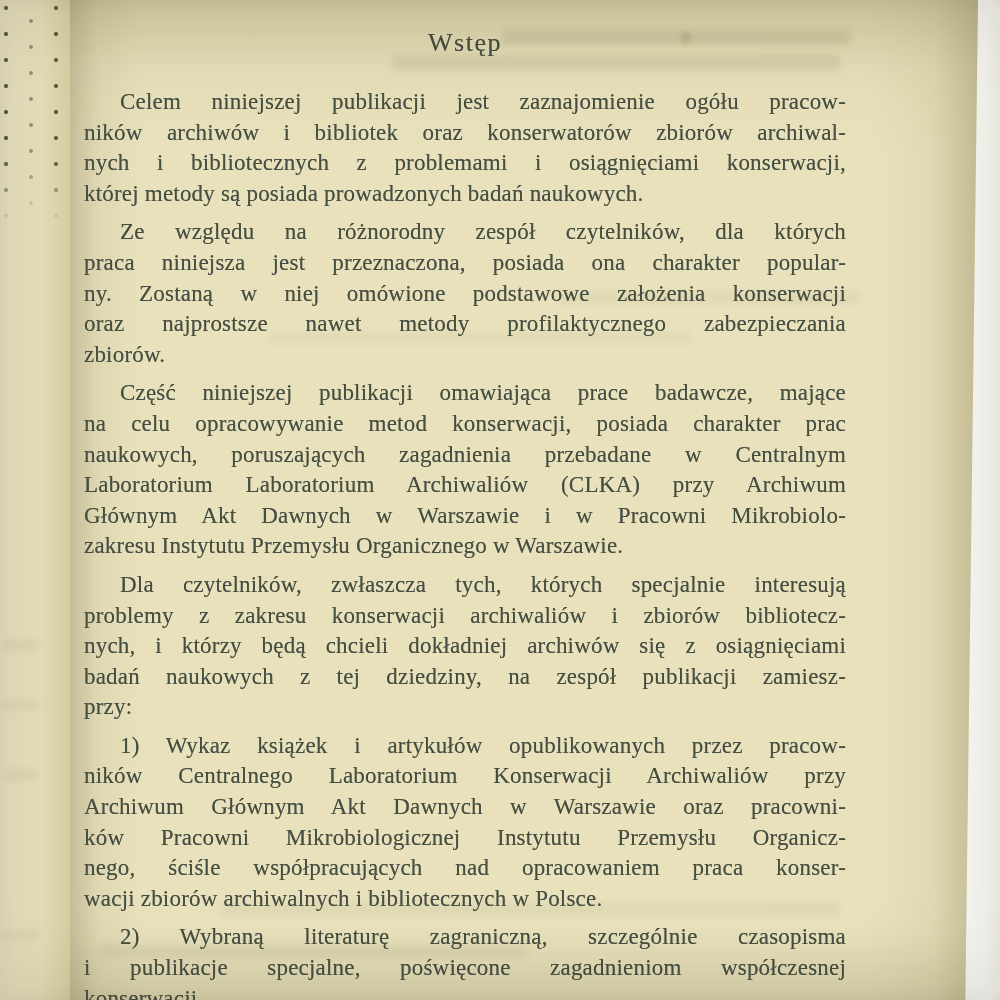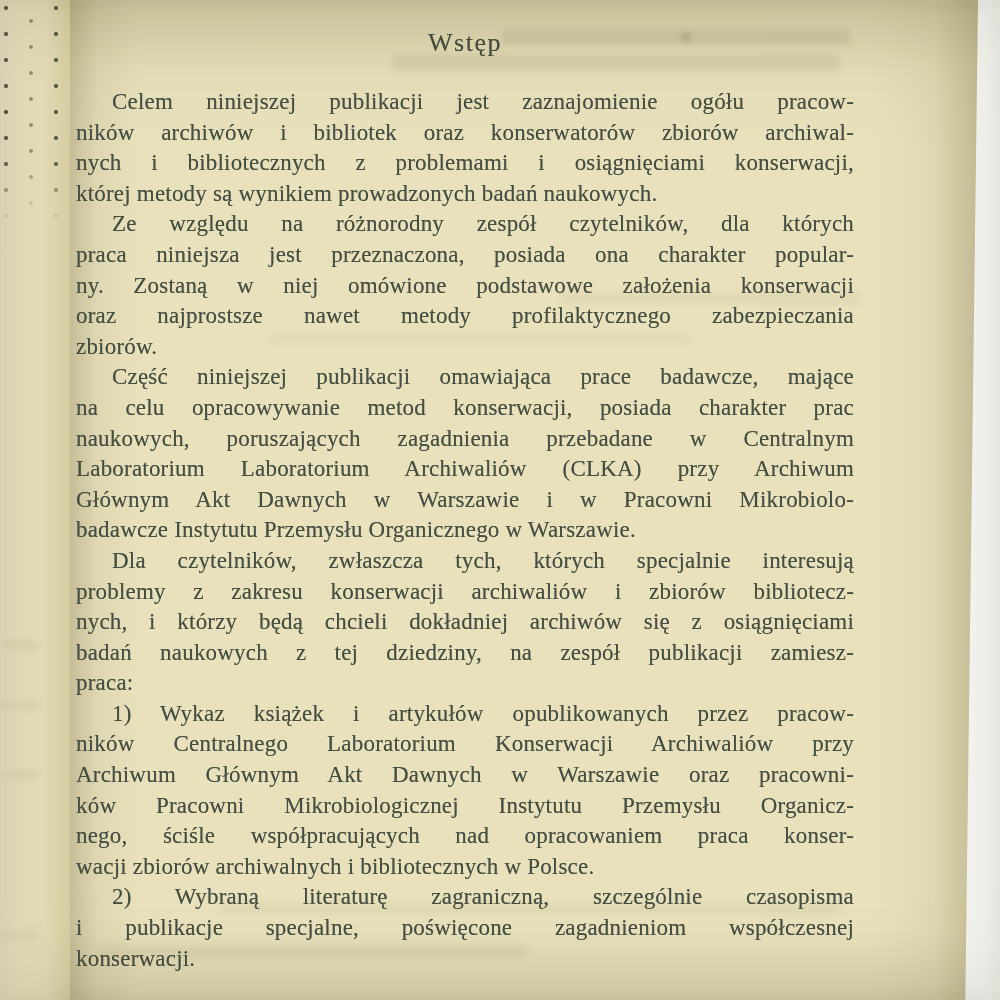--- a/index.html
+++ b/index.html
@@ -40,21 +40,21 @@
   .textblock{
     position:absolute;left:6px;top:28px;width:778px;
     color:var(--ink,#454e42);
     font-size:23px;line-height:30.6px;letter-spacing:0.2px;
     text-shadow:0 0 0.5px rgba(69,78,66,0.55);
   }
   .title{
     font-size:26px;line-height:30px;margin:0 0 29px 0;
     text-align:center;letter-spacing:1.5px;font-weight:400;
   }
-  .para{margin:0;}
+  .para{margin:8px;}
   .ln{text-align:justify;text-align-last:justify;}
   .fi{text-indent:36px;}
   .la{text-align-last:left;}
 
   
   .ghost{
     position:absolute;background:rgba(118,114,78,0.9);
     filter:blur(3px);border-radius:3px;pointer-events:none;
   }
 
@@ -86,46 +86,46 @@
     <div class="ghost" style="left:150px;top:902px;width:620px;height:13px;opacity:0.08;"></div>
     <div class="ghost" style="left:28px;top:945px;width:430px;height:13px;opacity:0.10;"></div>
 
     <div class="textblock">
       <h1 class="title">Wstęp</h1>
 
       <div class="para">
         <div class="ln fi">Celem niniejszej publikacji jest zaznajomienie ogółu pracow-</div>
         <div class="ln">ników archiwów i bibliotek oraz konserwatorów zbiorów archiwal-</div>
         <div class="ln">nych i bibliotecznych z problemami i osiągnięciami konserwacji,</div>
-        <div class="ln la">której metody są wynikiem prowadzonych badań naukowych.</div>
+        <div class="ln la">której metody są posiada prowadzonych badań naukowych.</div>
       </div>
 
       <div class="para">
         <div class="ln fi">Ze względu na różnorodny zespół czytelników, dla których</div>
         <div class="ln">praca niniejsza jest przeznaczona, posiada ona charakter popular-</div>
         <div class="ln">ny. Zostaną w niej omówione podstawowe założenia konserwacji</div>
         <div class="ln">oraz najprostsze nawet metody profilaktycznego zabezpieczania</div>
         <div class="ln la">zbiorów.</div>
       </div>
 
       <div class="para">
         <div class="ln fi">Część niniejszej publikacji omawiająca prace badawcze, mające</div>
         <div class="ln">na celu opracowywanie metod konserwacji, posiada charakter prac</div>
         <div class="ln">naukowych, poruszających zagadnienia przebadane w Centralnym</div>
         <div class="ln">Laboratorium Laboratorium Archiwaliów (CLKA) przy Archiwum</div>
         <div class="ln">Głównym Akt Dawnych w Warszawie i w Pracowni Mikrobiolo-</div>
-        <div class="ln la">badawcze Instytutu Przemysłu Organicznego w Warszawie.</div>
+        <div class="ln la">zakresu Instytutu Przemysłu Organicznego w Warszawie.</div>
       </div>
 
       <div class="para">
         <div class="ln fi">Dla czytelników, zwłaszcza tych, których specjalnie interesują</div>
         <div class="ln">problemy z zakresu konserwacji archiwaliów i zbiorów bibliotecz-</div>
         <div class="ln">nych, i którzy będą chcieli dokładniej archiwów się z osiągnięciami</div>
         <div class="ln">badań naukowych z tej dziedziny, na zespół publikacji zamiesz-</div>
-        <div class="ln la">praca:</div>
+        <div class="ln la">przy:</div>
       </div>
 
       <div class="para">
         <div class="ln fi">1)  Wykaz książek i artykułów opublikowanych przez pracow-</div>
         <div class="ln">ników Centralnego Laboratorium Konserwacji Archiwaliów przy</div>
         <div class="ln">Archiwum Głównym Akt Dawnych w Warszawie oraz pracowni-</div>
         <div class="ln">ków Pracowni Mikrobiologicznej Instytutu Przemysłu Organicz-</div>
         <div class="ln">nego, ściśle współpracujących nad opracowaniem praca konser-</div>
         <div class="ln la">wacji zbiorów archiwalnych i bibliotecznych w Polsce.</div>
       </div>

